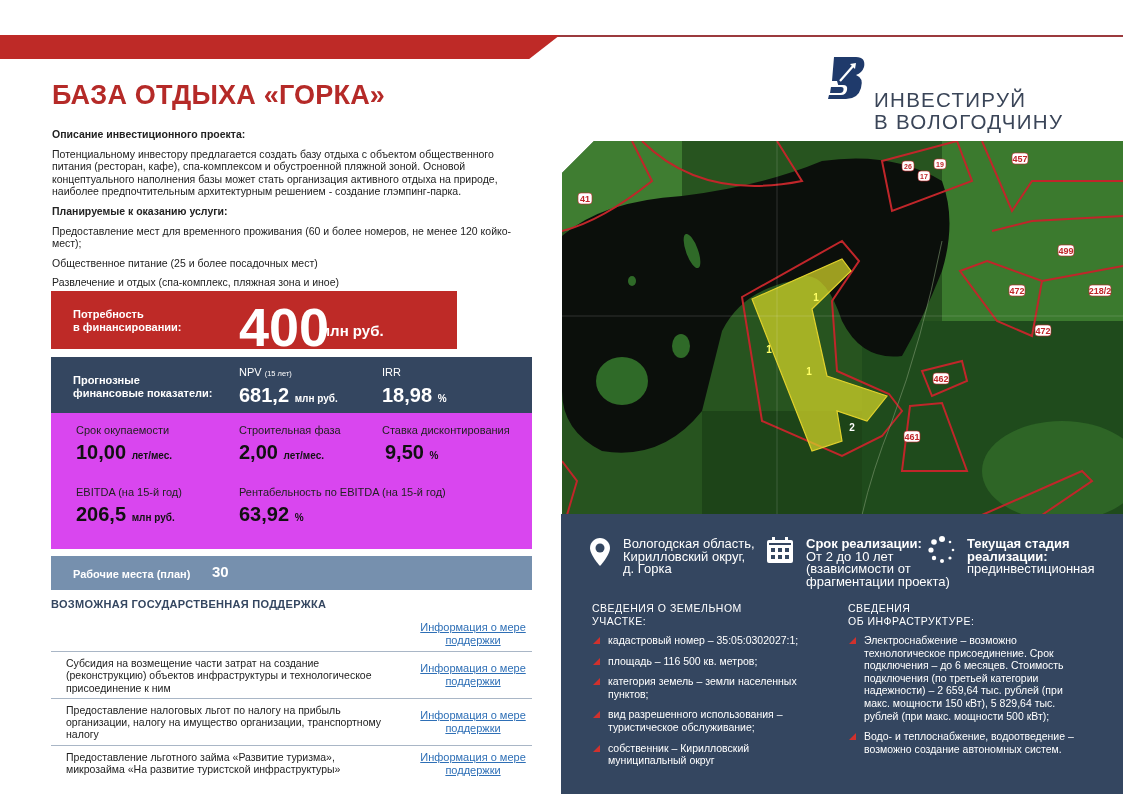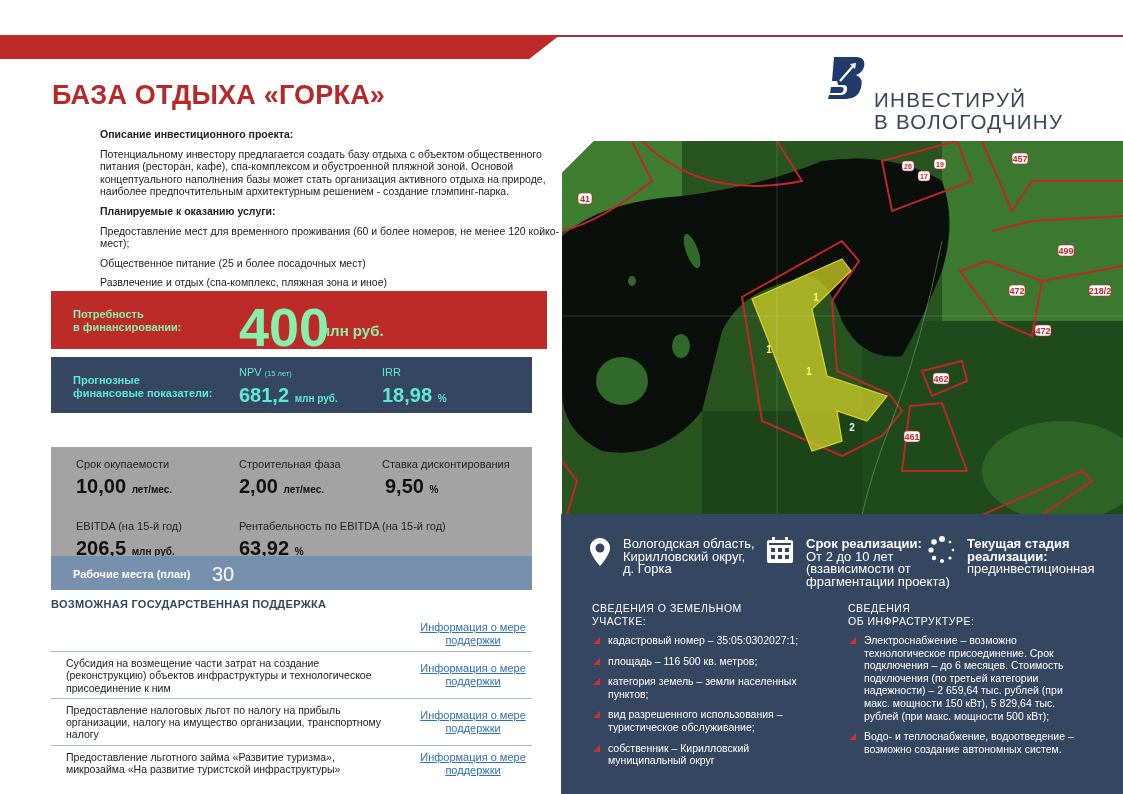--- a/index.html
+++ b/index.html
@@ -9,45 +9,45 @@
   .topbar { position: absolute; left: 0; top: 35px; width: 1123px; height: 2px; background: #9b3a3d; }
   .redband { position: absolute; left: 0; top: 35px; width: 560px; height: 24px; background: #be2a27;
              clip-path: polygon(0 0, 100% 0, 94.5% 100%, 0 100%); }
 
   .title { position: absolute; left: 52px; top: 80px; font-size: 27px; color: #b52a28; letter-spacing: 0.2px; }
 
   .logo { position: absolute; left: 826px; top: 55px; width: 260px; height: 50px; }
   .logo svg { position: absolute; left: 0; top: 0; }
   .logo .logo-text { position: absolute; left: 48px; top: 2px; font-size: 20.5px; line-height: 22px; color: #3a4558; letter-spacing: 1.3px; margin-top: 32px; }
 
-  .desc { position: absolute; left: 52px; top: 128px; width: 475px; font-size: 10.5px; line-height: 12.6px; color: #222; margin-left: 48px; }
+  .desc { position: absolute; left: 52px; top: 128px; width: 475px; font-size: 10.5px; line-height: 12.6px; color: #222; }
   .desc .h { font-weight: bold; margin-bottom: 7px; }
   .desc p { margin-bottom: 7px; }
 
-  .fin-need { position: absolute; left: 51px; top: 291px; width: 496px; height: 58px; background: #be2a27; color: #86efac; }
+  .fin-need { position: absolute; left: 51px; top: 291px; width: 406px; height: 58px; background: #be2a27; color: #ffffff; }
   .fin-need .lbl { position: absolute; left: 22px; top: 17px; font-size: 11px; line-height: 13px; font-weight: bold; }
   .fin-need .val { position: absolute; left: 188px; top: 5px; font-size: 54px; font-weight: bold; }
   .fin-need .unit { position: absolute; left: 268px; top: 31px; font-size: 15px; font-weight: bold; }
 
-  .fin-fc { position: absolute; left: 51px; top: 357px; width: 481px; height: 56px; background: #344660; color: #5eead4; }
+  .fin-fc { position: absolute; left: 51px; top: 357px; width: 481px; height: 56px; background: #344660; color: #ffffff; }
   .fin-fc .lbl { position: absolute; left: 22px; top: 17px; font-size: 11px; line-height: 13px; font-weight: bold; }
   .fin-fc .k { position: absolute; top: 9px; font-size: 11px; }
   .fin-fc .k small { font-size: 7.5px; margin-top: 40px; }
   .fin-fc .v { position: absolute; top: 27px; font-size: 20px; font-weight: bold; }
   .fin-fc .v span { font-size: 10px; font-weight: bold; }
 
-  .metrics { position: absolute; left: 51px; top: 413px; width: 481px; height: 136px; background: #a3a3a3; margin-top: 34px; }
+  .metrics { position: absolute; left: 51px; top: 413px; width: 481px; height: 136px; background: #d946ef; }
   .metric { position: absolute; }
   .metric .k { font-size: 11px; color: #222; }
   .metric .v { font-size: 20px; font-weight: bold; color: #111; margin-top: 5px; }
   .metric .v span { font-size: 10px; }
 
   .jobs { position: absolute; left: 51px; top: 556px; width: 481px; height: 34px; background: #7690ae; color: #fff; }
   .jobs .lbl { position: absolute; left: 22px; top: 12px; font-size: 11px; font-weight: bold; }
-  .jobs .val { position: absolute; left: 161px; top: 7px; font-size: 20px; font-weight: normal; }
+  .jobs .val { position: absolute; left: 161px; top: 7px; font-size: 15px; font-weight: bold; }
 
   .support-h { position: absolute; left: 51px; top: 598px; font-size: 11px; font-weight: bold; color: #344660; letter-spacing: 0.3px; }
   .support { position: absolute; left: 51px; top: 616px; width: 481px; }
   .srow { position: relative; border-bottom: 1px solid #a9b6c6; padding: 5px 0 4px 15px; min-height: 36px; }
   .srow:last-child { border-bottom: none; }
   .srow .t { width: 320px; font-size: 10.5px; line-height: 12.3px; color: #222; }
   .srow .lnk { position: absolute; right: 4px; top: 50%; transform: translateY(-50%); width: 110px; text-align: center; font-size: 11px; line-height: 13px; color: #2e6fb6; text-decoration: underline; }
 
   .map { position: absolute; left: 562px; top: 141px; width: 561px; height: 374px;
          clip-path: polygon(32px 0, 100% 0, 100% 100%, 0 100%, 0 32px); overflow: hidden; }

